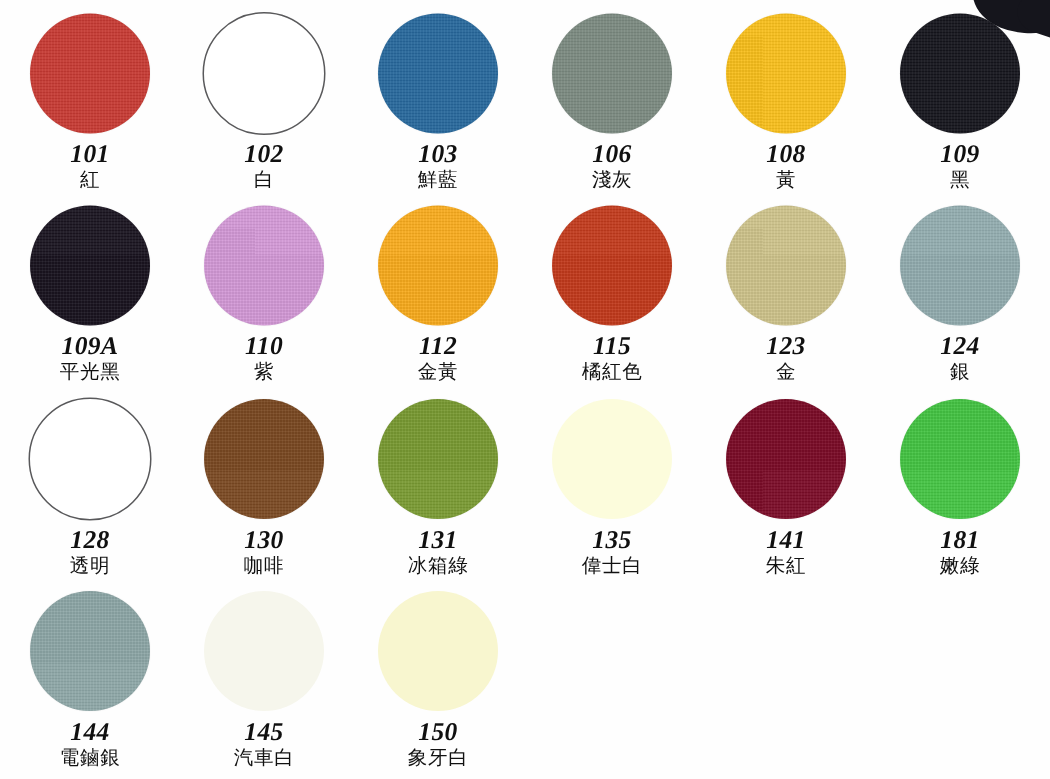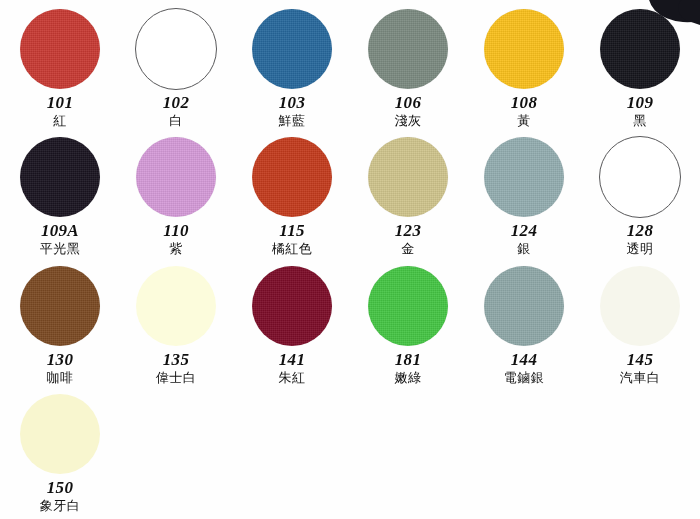--- a/index.html
+++ b/index.html
@@ -182,20 +182,27 @@
       </div>
       <div class="swatch-cell">
         <div class="swatch-dot-wrap">
           <div class="swatch-dot" style="background: rgb(212, 154, 216);"></div>
         </div>
         <div class="swatch-code">110</div>
         <div class="swatch-name">紫</div>
       </div>
       <div class="swatch-cell">
         <div class="swatch-dot-wrap">
+          <div class="swatch-dot" style="background: rgb(249, 172, 30);"></div>
+        </div>
+        <div class="swatch-code">112</div>
+        <div class="swatch-name">金黃</div>
+      </div>
+      <div class="swatch-cell">
+        <div class="swatch-dot-wrap">
           <div class="swatch-dot" style="background: rgb(195, 59, 29);"></div>
         </div>
         <div class="swatch-code">115</div>
         <div class="swatch-name">橘紅色</div>
       </div>
       <div class="swatch-cell">
         <div class="swatch-dot-wrap">
           <div class="swatch-dot" style="background: rgb(207, 196, 140);"></div>
         </div>
         <div class="swatch-code">123</div>
@@ -217,20 +224,27 @@
       </div>
       <div class="swatch-cell">
         <div class="swatch-dot-wrap">
           <div class="swatch-dot" style="background: rgb(123, 74, 35);"></div>
         </div>
         <div class="swatch-code">130</div>
         <div class="swatch-name">咖啡</div>
       </div>
       <div class="swatch-cell">
         <div class="swatch-dot-wrap">
+          <div class="swatch-dot" style="background: rgb(122, 155, 51);"></div>
+        </div>
+        <div class="swatch-code">131</div>
+        <div class="swatch-name">冰箱綠</div>
+      </div>
+      <div class="swatch-cell">
+        <div class="swatch-dot-wrap">
           <div class="swatch-dot soft-edge" style="background: rgb(252, 252, 220);"></div>
         </div>
         <div class="swatch-code">135</div>
         <div class="swatch-name">偉士白</div>
       </div>
       <div class="swatch-cell">
         <div class="swatch-dot-wrap">
           <div class="swatch-dot" style="background: rgb(124, 12, 40);"></div>
         </div>
         <div class="swatch-code">141</div>

